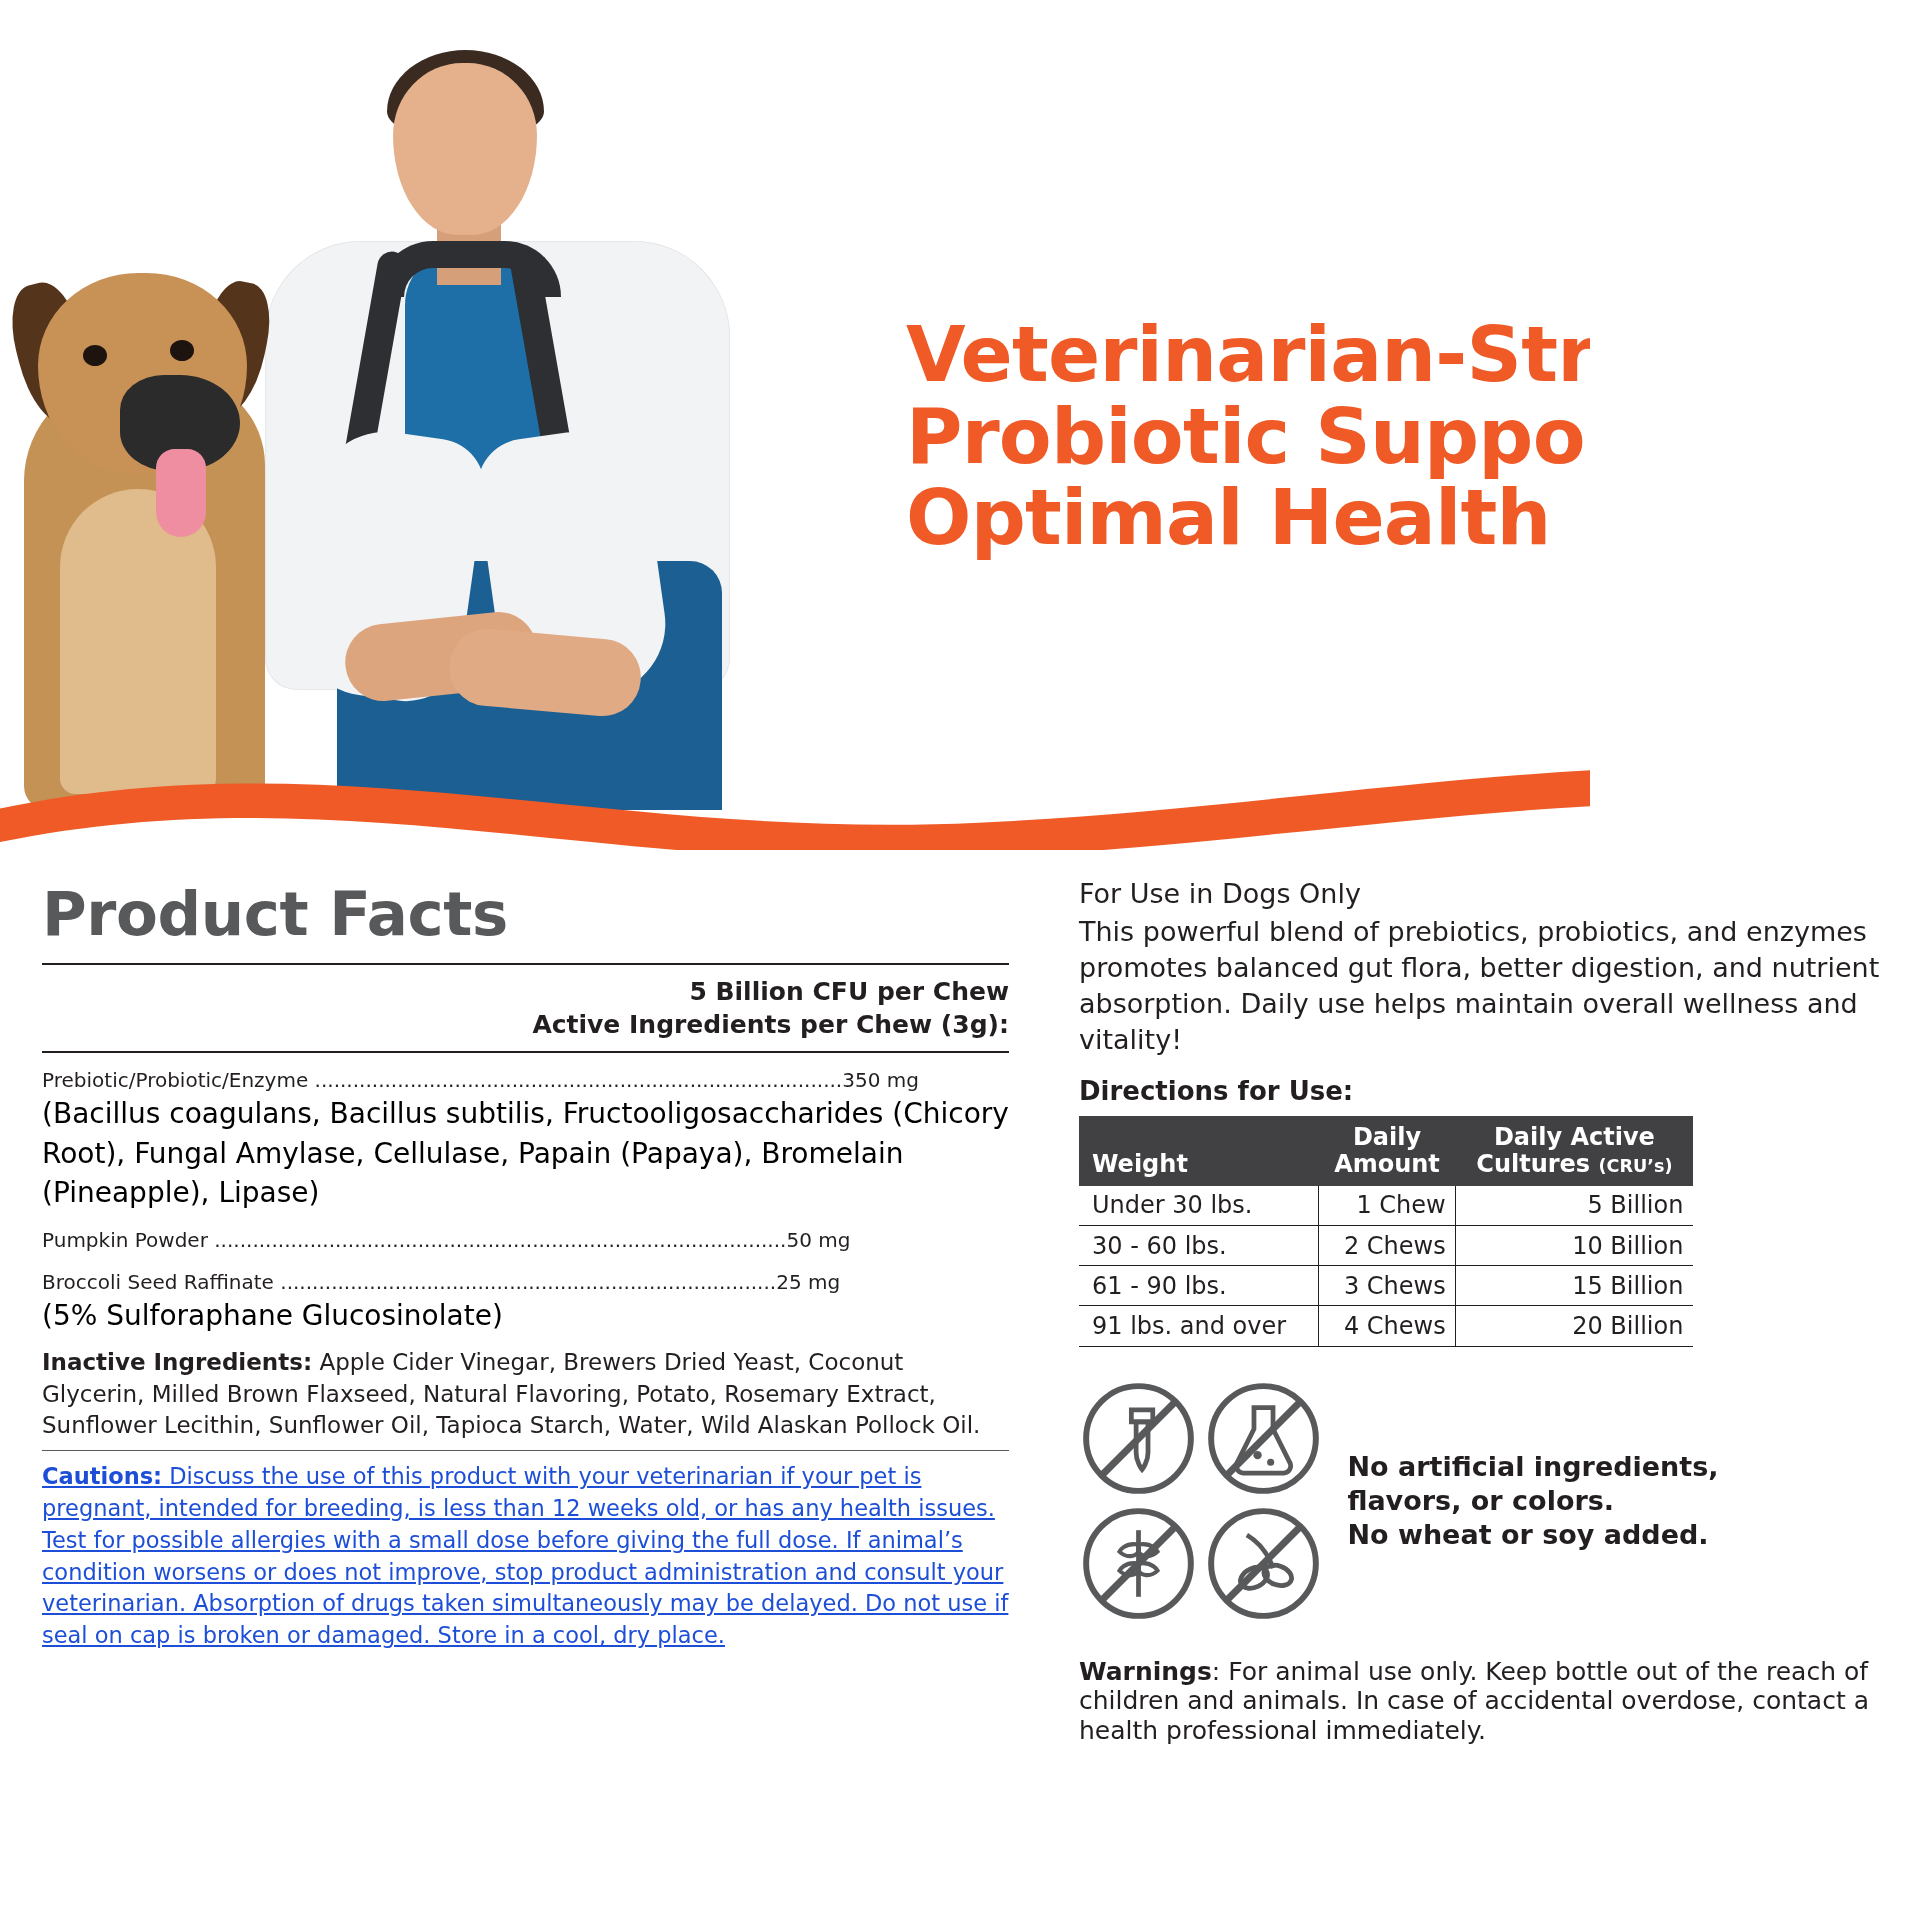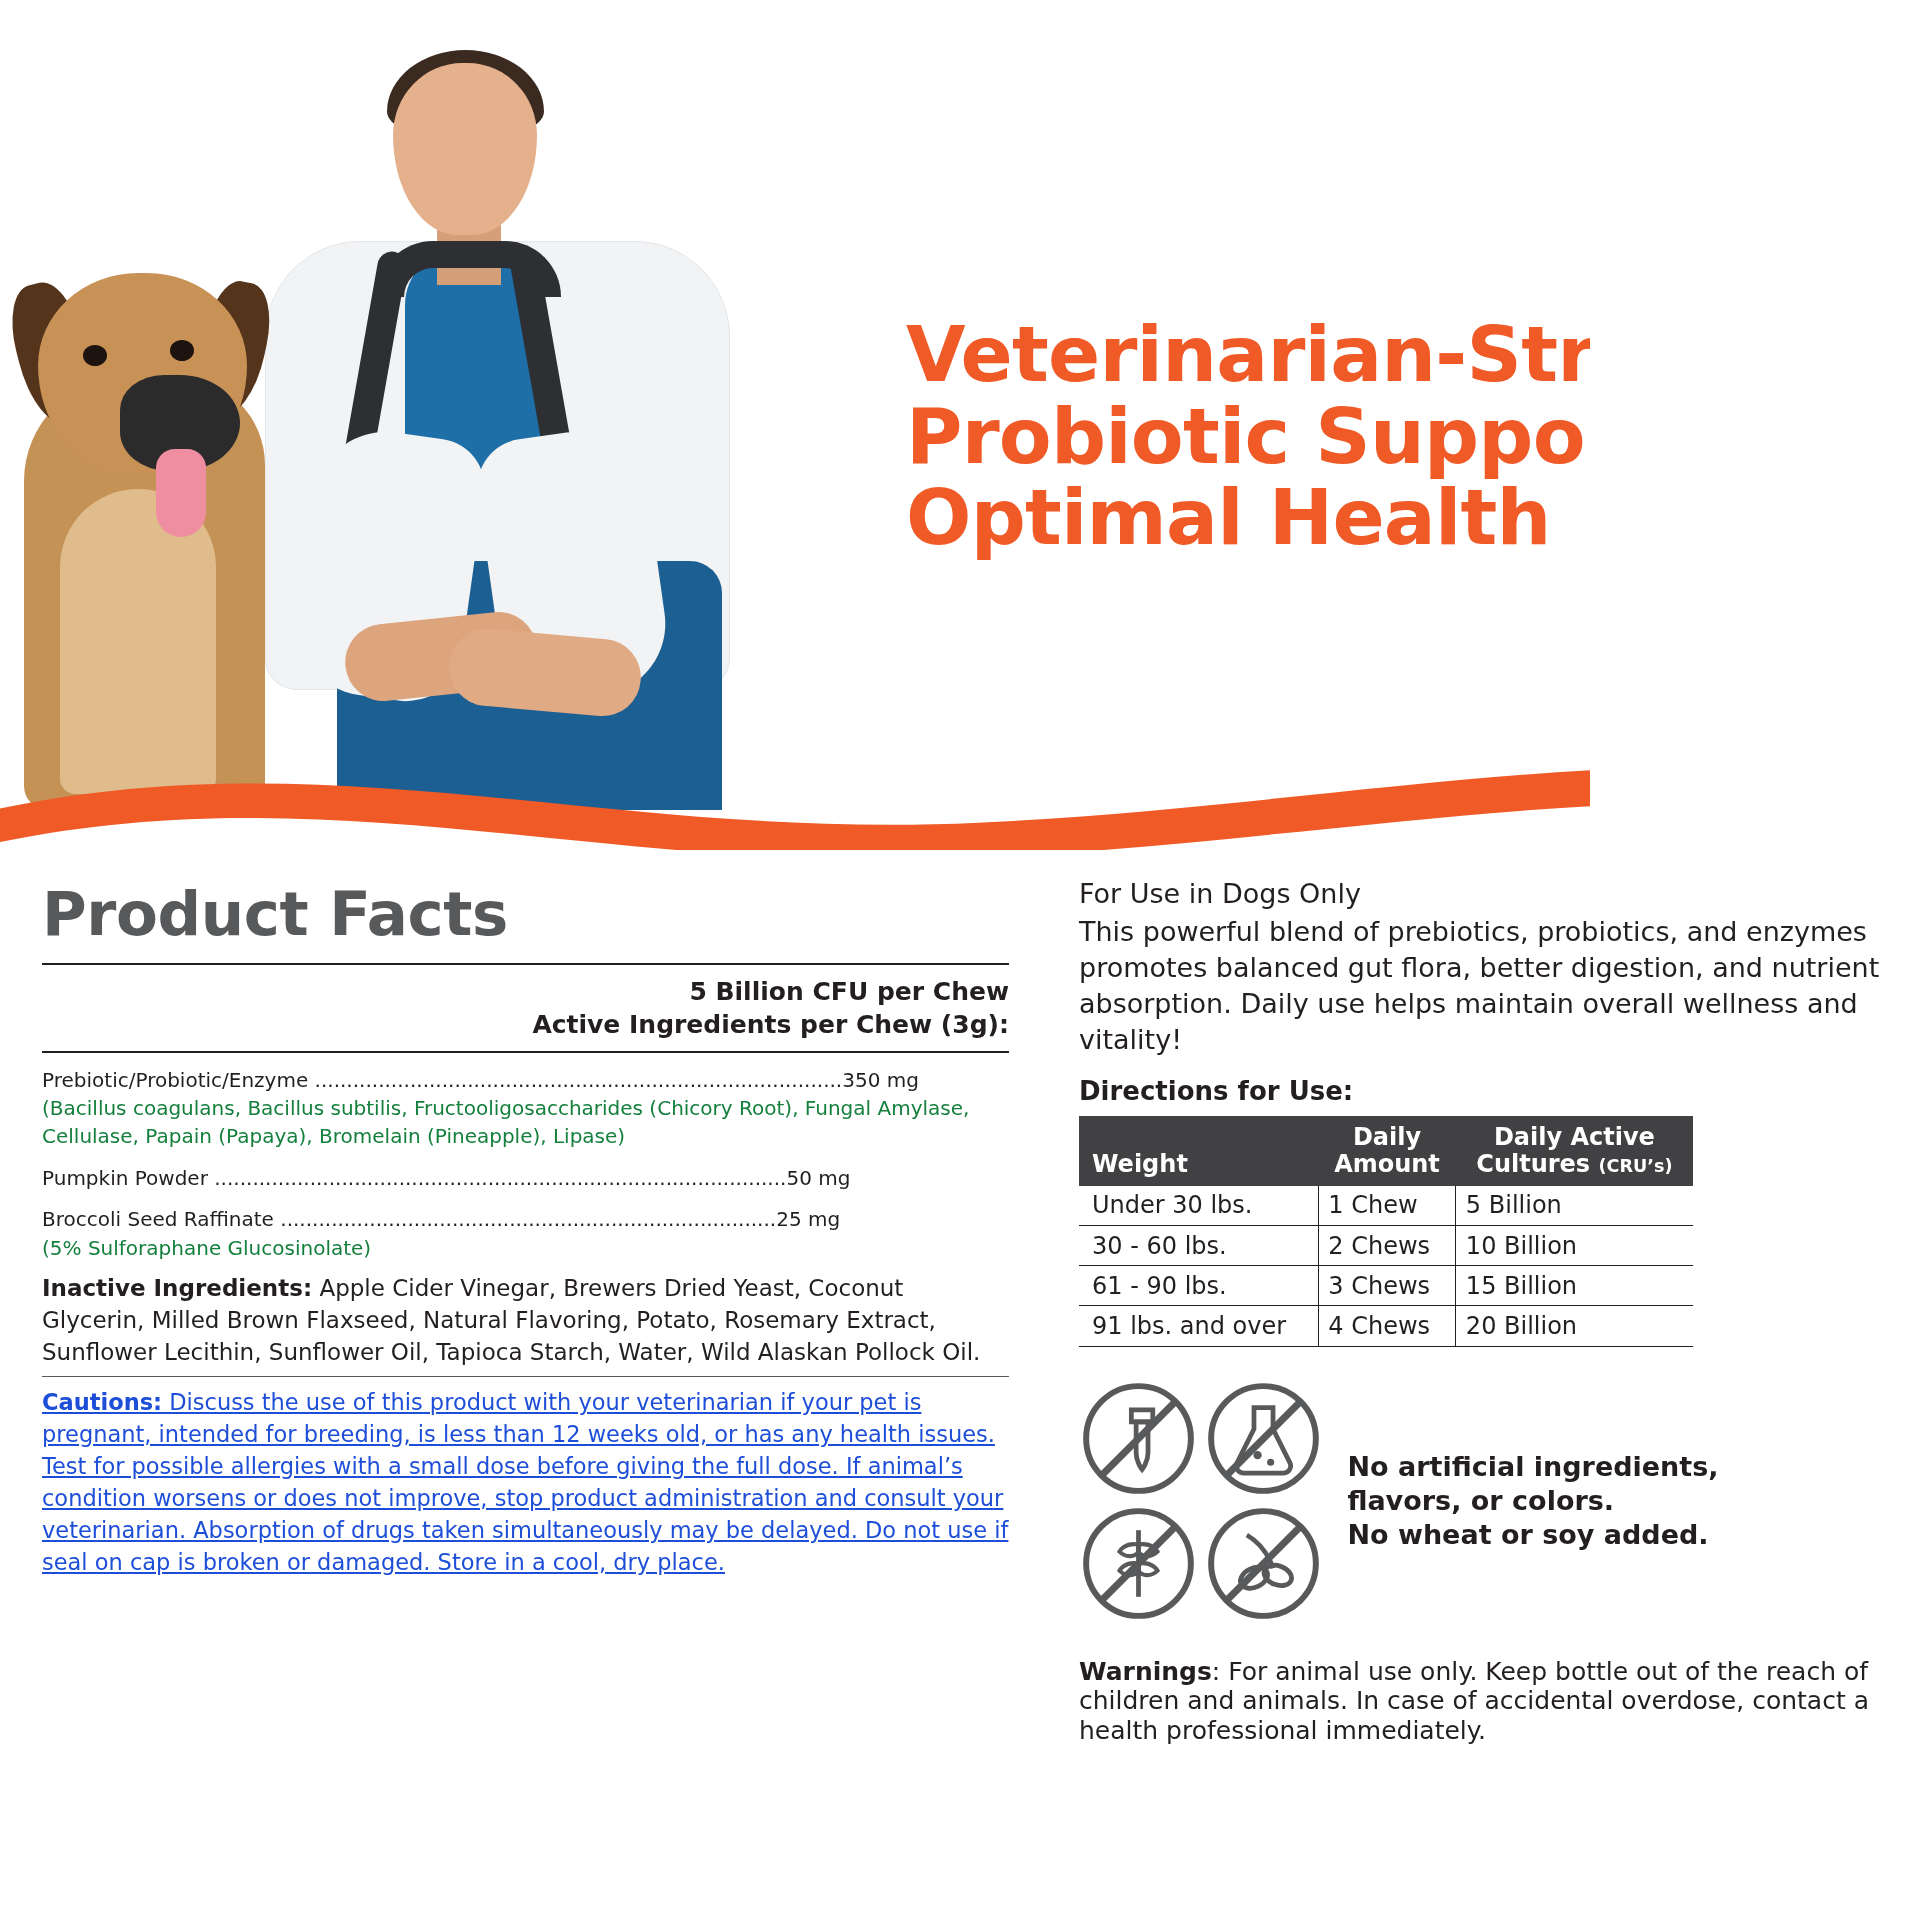--- a/index.html
+++ b/index.html
@@ -266,23 +266,23 @@
     padding: 9.6px 0 9.6px 0;
     text-align: right;
   }
   .ingredient-line {
     font-size: 20px;
     line-height: 1.42;
     color: #231f20;
     padding-top: 13px;
   }
   .ingredient-sub {
-    font-size: 20px;
+    font-size: 28px;
     line-height: 1.42;
-    color: #15803d;
+    color: #000000;
   }
   .block-para {
     font-size: 23px;
     line-height: 1.38;
     color: #231f20;
     padding: 11.2px 0 8px 0;
   }
   .block-para b { font-weight: bold; }
   .cautions {
     font-size: 22.5px;
@@ -329,21 +329,21 @@
   table.directions thead th.w {
     text-align: left;
     padding-left: 13px;
   }
   table.directions thead th .small {
     font-size: 17.6px;
   }
   table.directions tbody td {
     border: 1.6px solid #231f20;
     padding: 5.6px 9.6px;
-    text-align: left;
+    text-align: right;
   }
   table.directions tbody td.left {
     text-align: left;
     border-left: none;
     padding-left: 13px;
   }
   table.directions tbody td.last {
     border-right: none;
   }
   table.directions tbody tr:first-child td {

